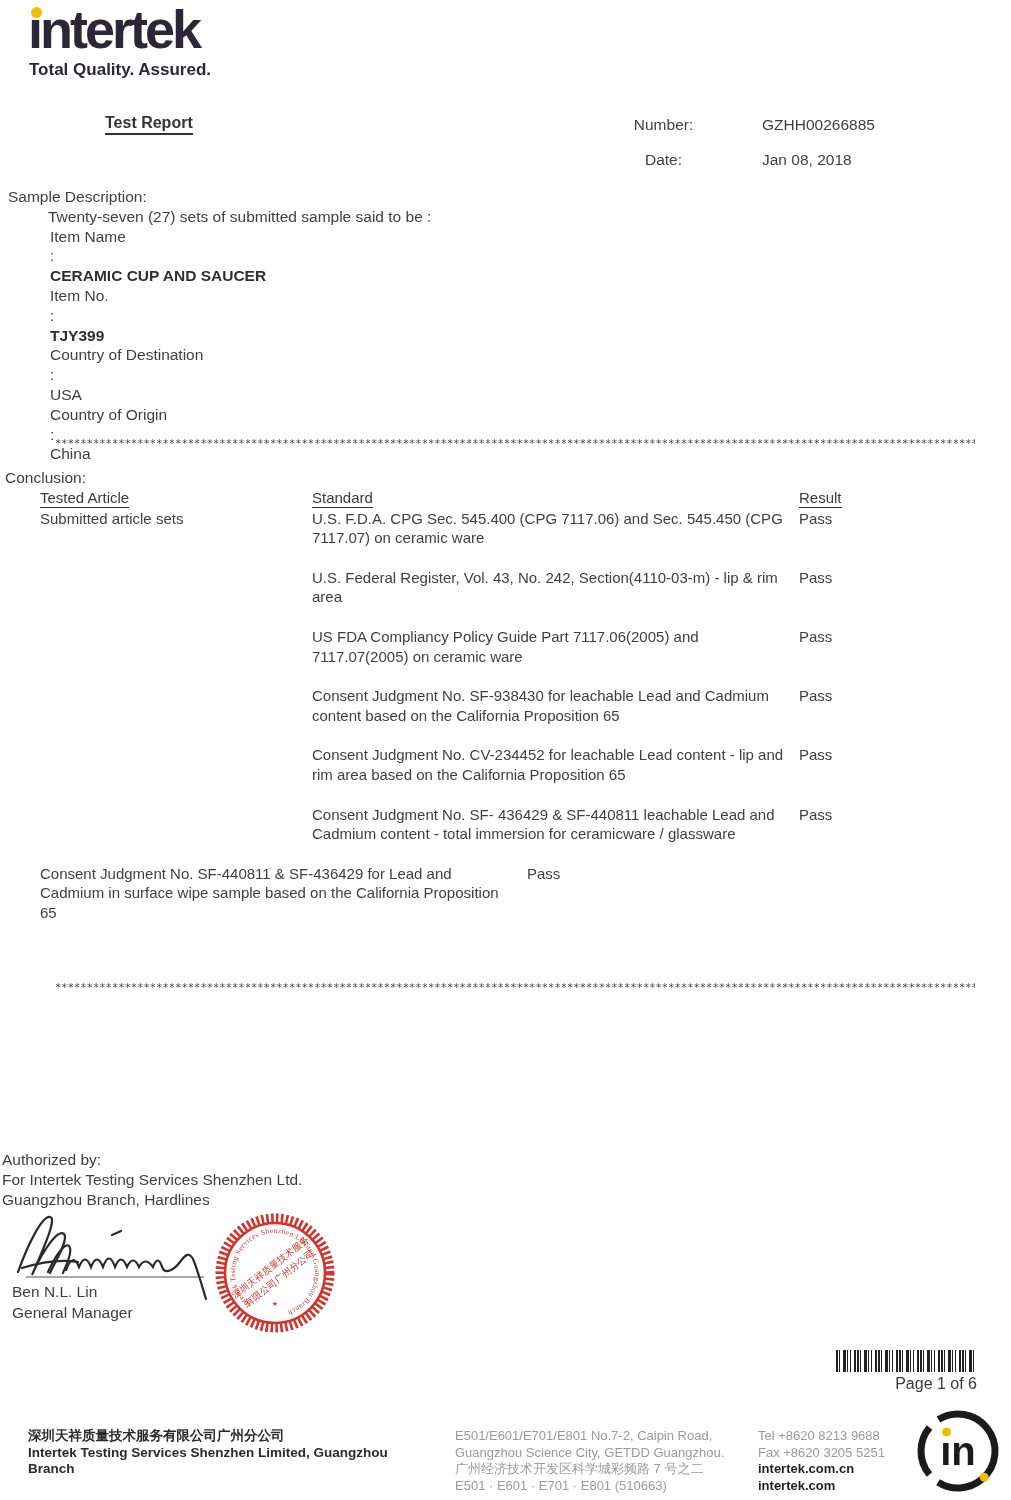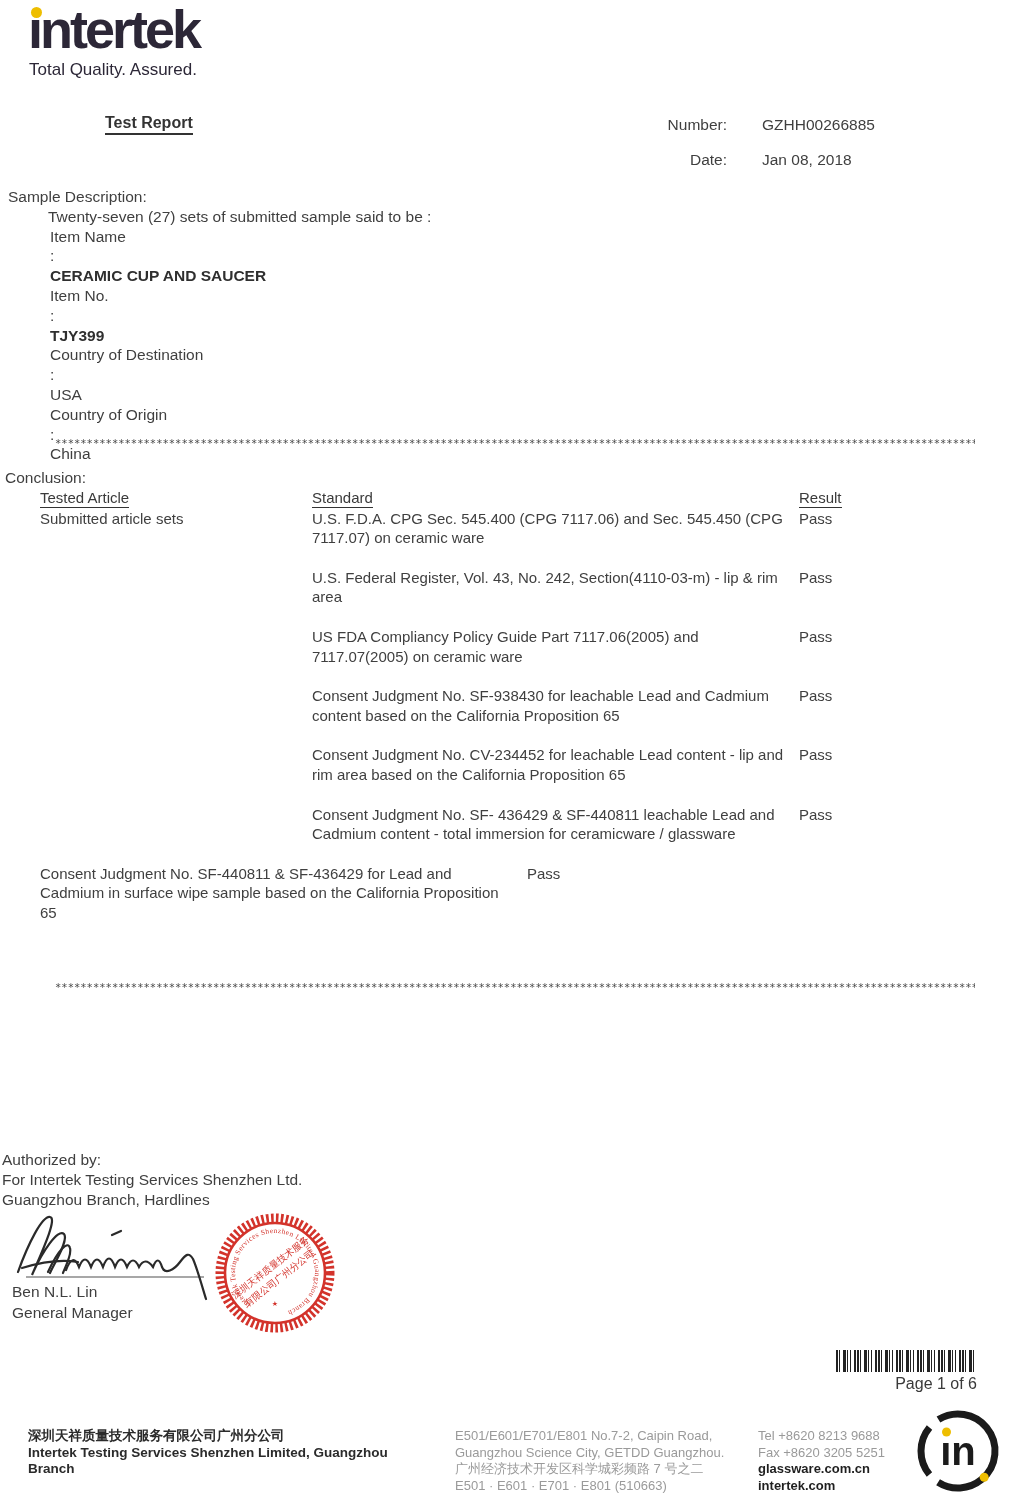--- a/index.html
+++ b/index.html
@@ -5,25 +5,25 @@
   html,body{margin:0;padding:0;background:#fff;}
   .page{
     position:relative;width:1011px;height:1500px;background:#ffffff;overflow:hidden;
     font-family:"Liberation Sans","DejaVu Sans",sans-serif;color:#3f3f3f;border-radius:15px;
   }
   
   .wordmark{position:absolute;left:28px;top:0px;font-size:54px;font-weight:700;
     letter-spacing:-3px;color:#2c2737;line-height:58px;}
   .tittle{position:absolute;left:3px;top:7px;width:11px;height:11px;border-radius:50%;
     background:#eebe00;}
-  .tagline{position:absolute;left:29px;top:60px;font-size:17px;font-weight:400;color:#2c2737;}
+  .tagline{position:absolute;left:29px;top:60px;font-size:17px;font-weight:700;color:#2c2737;}
   
   .report-title{position:absolute;left:105px;top:114px;font-size:16px;font-weight:700;color:#333;
     border-bottom:2px solid #333;padding-bottom:1px;}
-  .meta-label{position:absolute;left:600px;width:127px;text-align:right;font-size:15.5px;}
+  .meta-label{position:absolute;left:600px;width:127px;text-align:center;font-size:15.5px;}
   .meta-value{position:absolute;left:762px;font-size:15.5px;}
   .m-num{top:116px;} .m-date{top:151px;}
   
   .sample{position:absolute;left:8px;top:187px;font-size:15.5px;line-height:19.8px;}
   .sample .intro{margin-left:40px;}
   .field-row{display:flex;margin-left:42px;flex-direction:column;}
   .field-row .lbl{width:253px;}
   .field-row .col{width:37px;}
   .bold{font-weight:700;color:#2f2f2f;}
   
@@ -194,21 +194,21 @@
     </div>
     <div class="f-col2">
       <div>E501/E601/E701/E801 No.7-2, Caipin Road,</div>
       <div>Guangzhou Science City, GETDD Guangzhou.</div>
       <div>广州经济技术开发区科学城彩频路 7 号之二</div>
       <div>E501 · E601 · E701 · E801 (510663)</div>
     </div>
     <div class="f-col3">
       <div>Tel +8620 8213 9688</div>
       <div>Fax +8620 3205 5251</div>
-      <div class="web">glassware.com.cn</div>
+      <div class="web">intertek.com.cn</div>
       <div class="web">intertek.com</div>
     </div>
   </div>
 
   <svg class="roundel-svg" width="92" height="92" viewBox="0 0 92 92">
     <circle cx="46" cy="46" r="37" fill="none" stroke="#1b1b1b" stroke-width="7" stroke-dasharray="51 12 157.5 12" transform="rotate(140.5 46 46)"></circle>
     <text x="46" y="60" text-anchor="middle" font-size="40" font-weight="700" fill="#1b1b1b" font-family="Liberation Sans, DejaVu Sans, sans-serif">ın</text>
     <circle cx="34.5" cy="27" r="4.5" fill="#eebe00"></circle>
     <circle cx="72.2" cy="72.2" r="4.5" fill="#eebe00"></circle>
   </svg>

